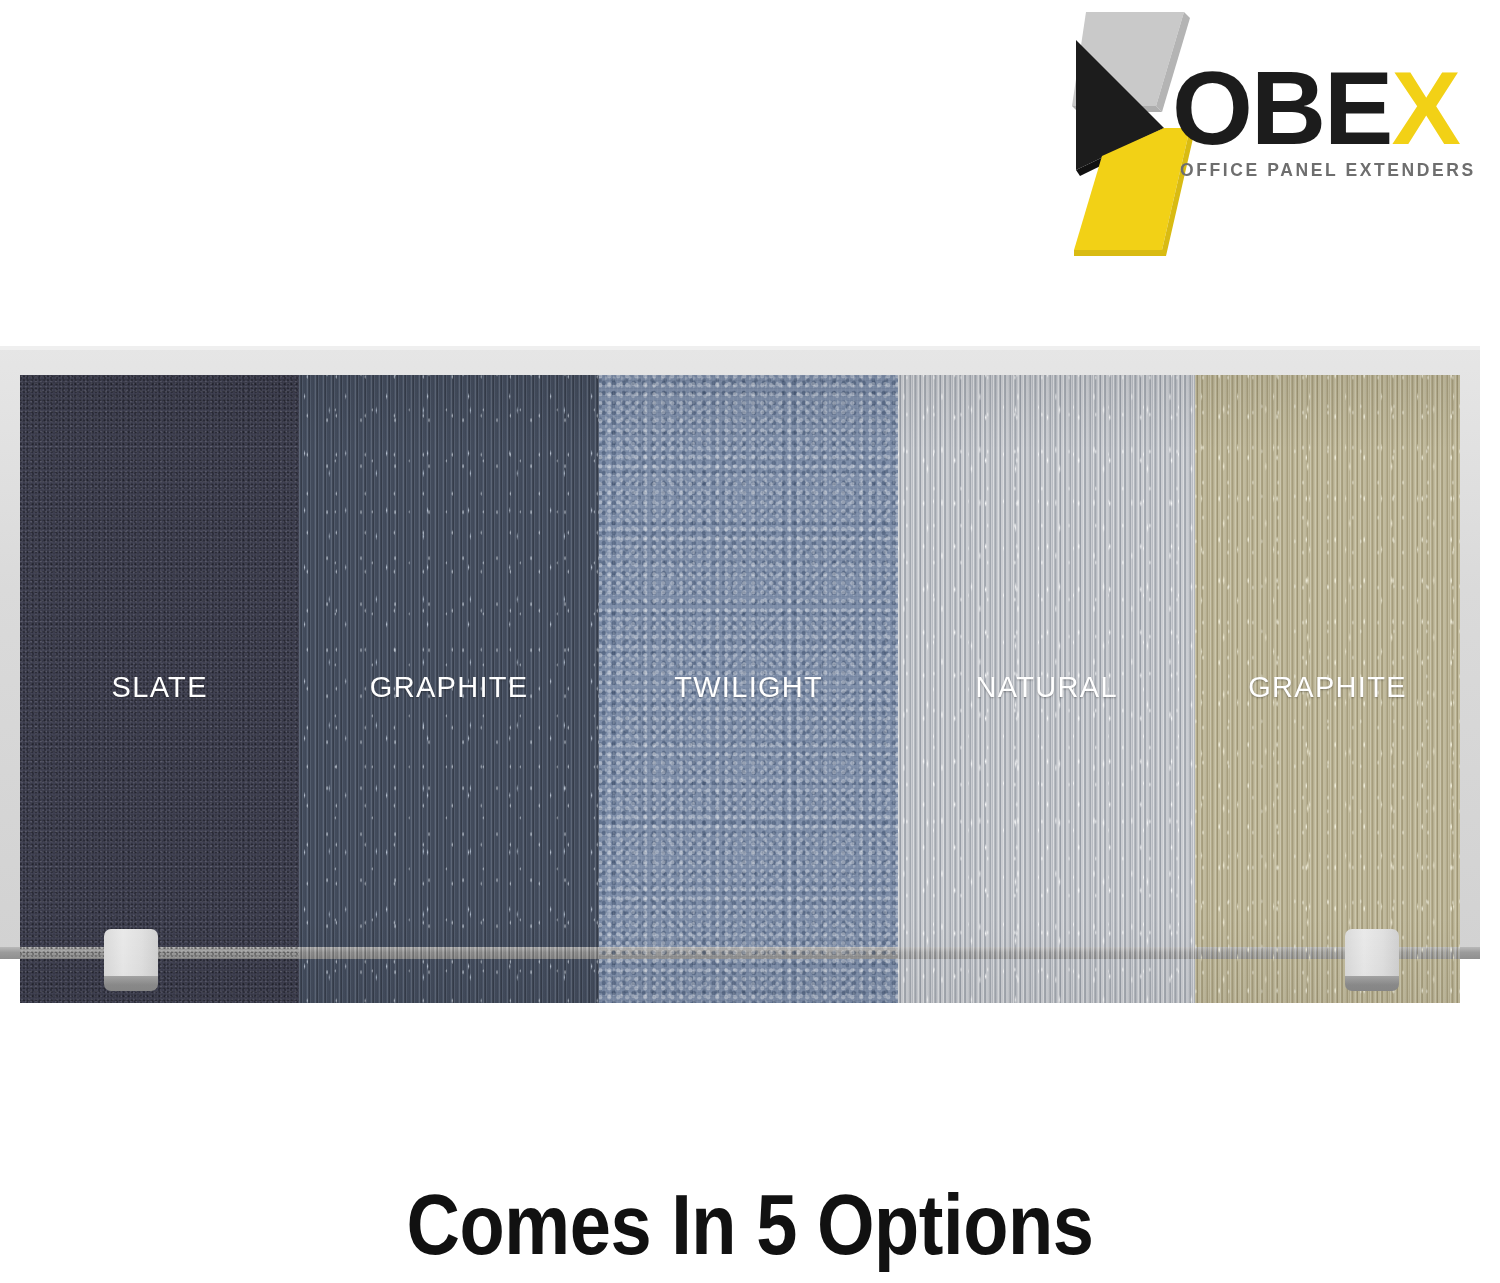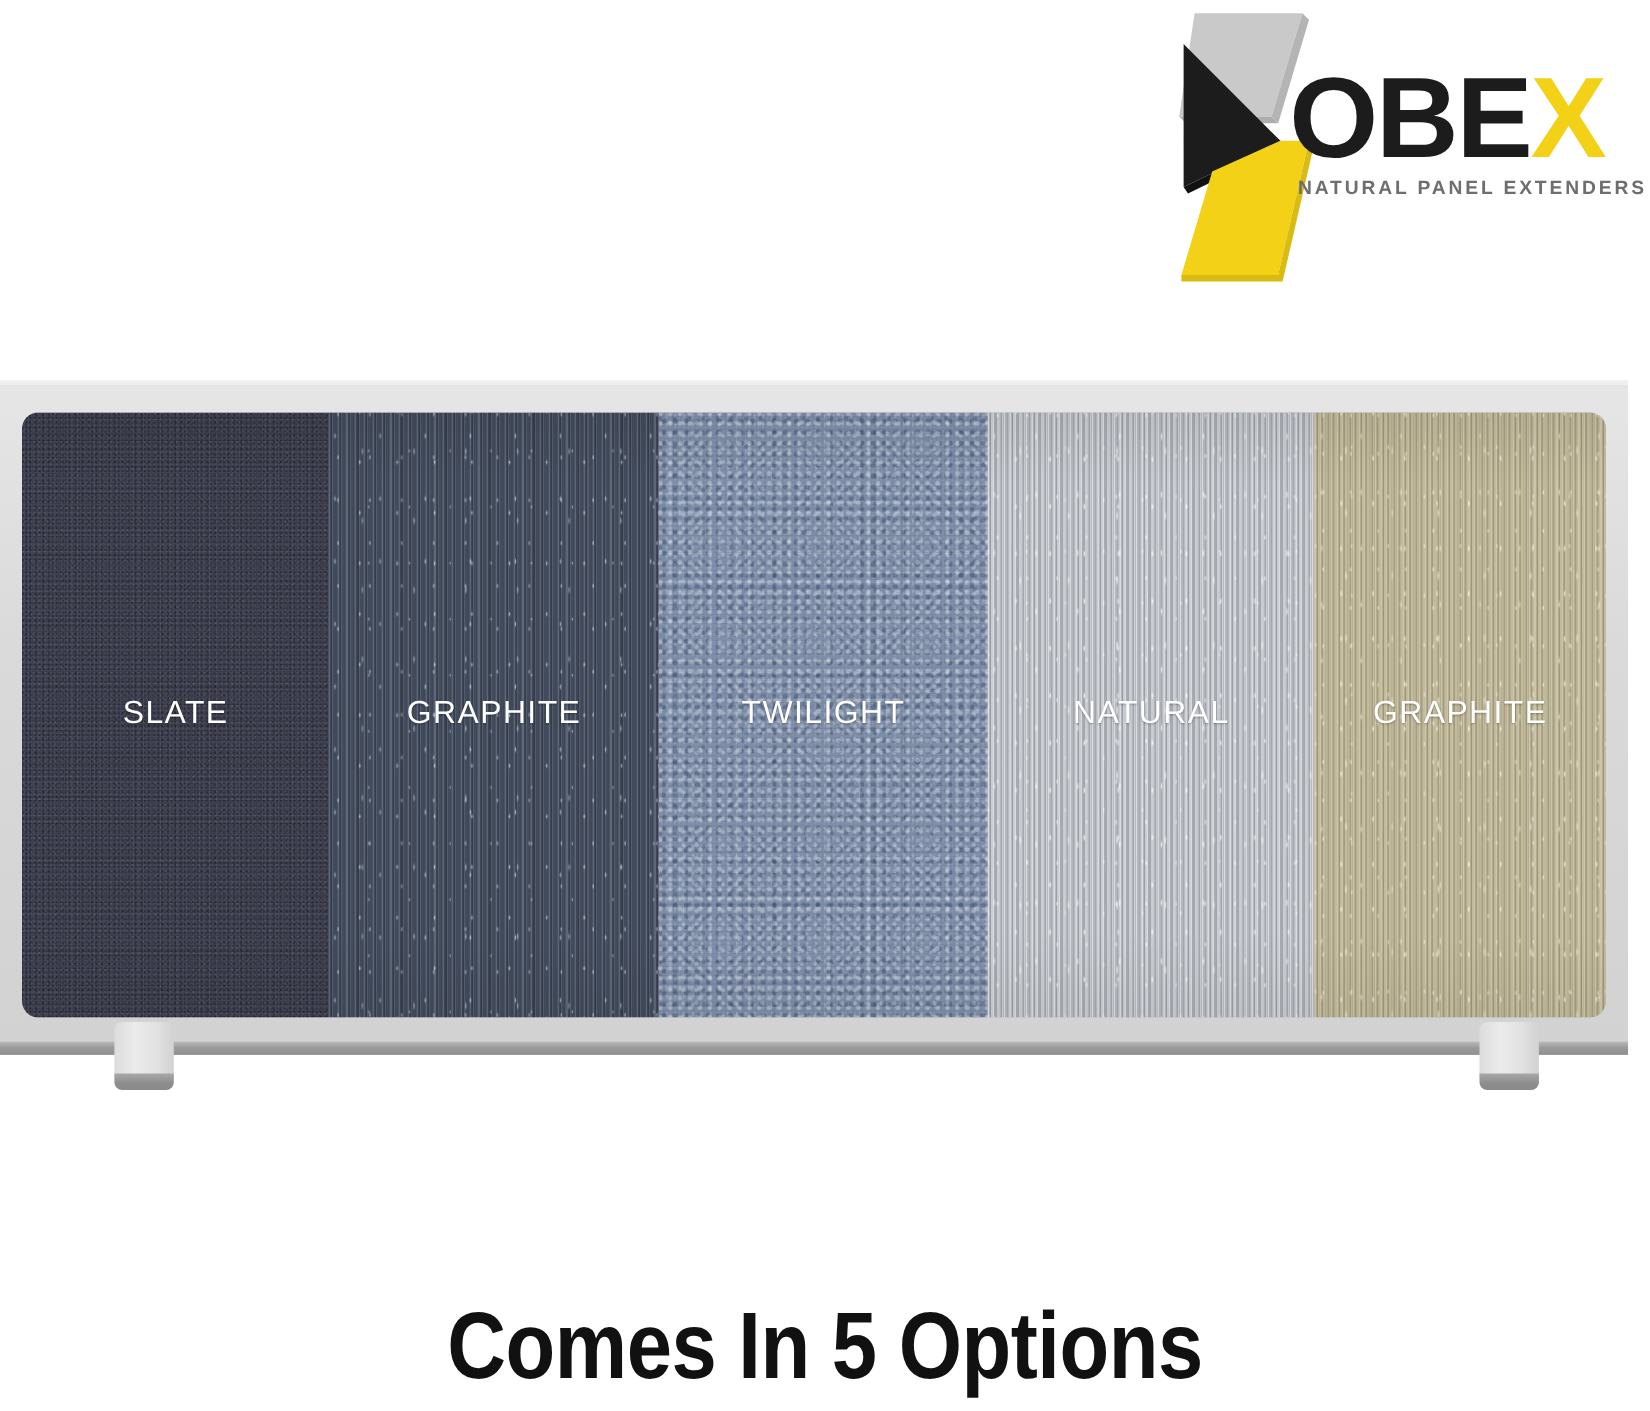--- a/index.html
+++ b/index.html
@@ -95,25 +95,24 @@
     left:0; top:0; width:100%; height:4px;
     background:#efefef;
   }
 
   
   #fabric-window {
     position:absolute;
     left:20px;
     top:29px;
     width:1440px;
-    height:550px;
+    height:628px;
     display:flex;
     overflow:hidden;
     box-shadow:inset 0 1px 2px rgba(0,0,0,0.22);
-    border-radius:15px;
   }
 
   .swatch {
     position:relative;
     height:100%;
     display:flex;
     align-items:center;
     justify-content:center;
     overflow:hidden;
   }
@@ -321,21 +320,21 @@
       <polygon points="96,118 102,122 12,166 8,160" fill="#111111"></polygon>
 
       <polygon points="96,118 122,118 94,240 6,240 34,146" fill="#f2d116"></polygon>
       <polygon points="122,118 126,124 98,246 6,246 6,240 94,240" fill="#d9bb12"></polygon>
     </svg>
 
     <div id="logo-wordmark">
       <div class="wm-text"><span class="wm-o">OBE</span><span class="wm-x">X</span></div>
     </div>
 
-    <div id="logo-tagline">NATURAL PANEL EXTENDERS</div>
+    <div id="logo-tagline">OFFICE PANEL EXTENDERS</div>
   </div>
 
   <div id="panel-assembly">
 
     <div id="panel-frame">
       <div id="frame-top-hi"></div>
 
       <div id="fabric-window">
 
         <div class="swatch" style="flex:0 0 19.4%; background:#3e3f50;">

